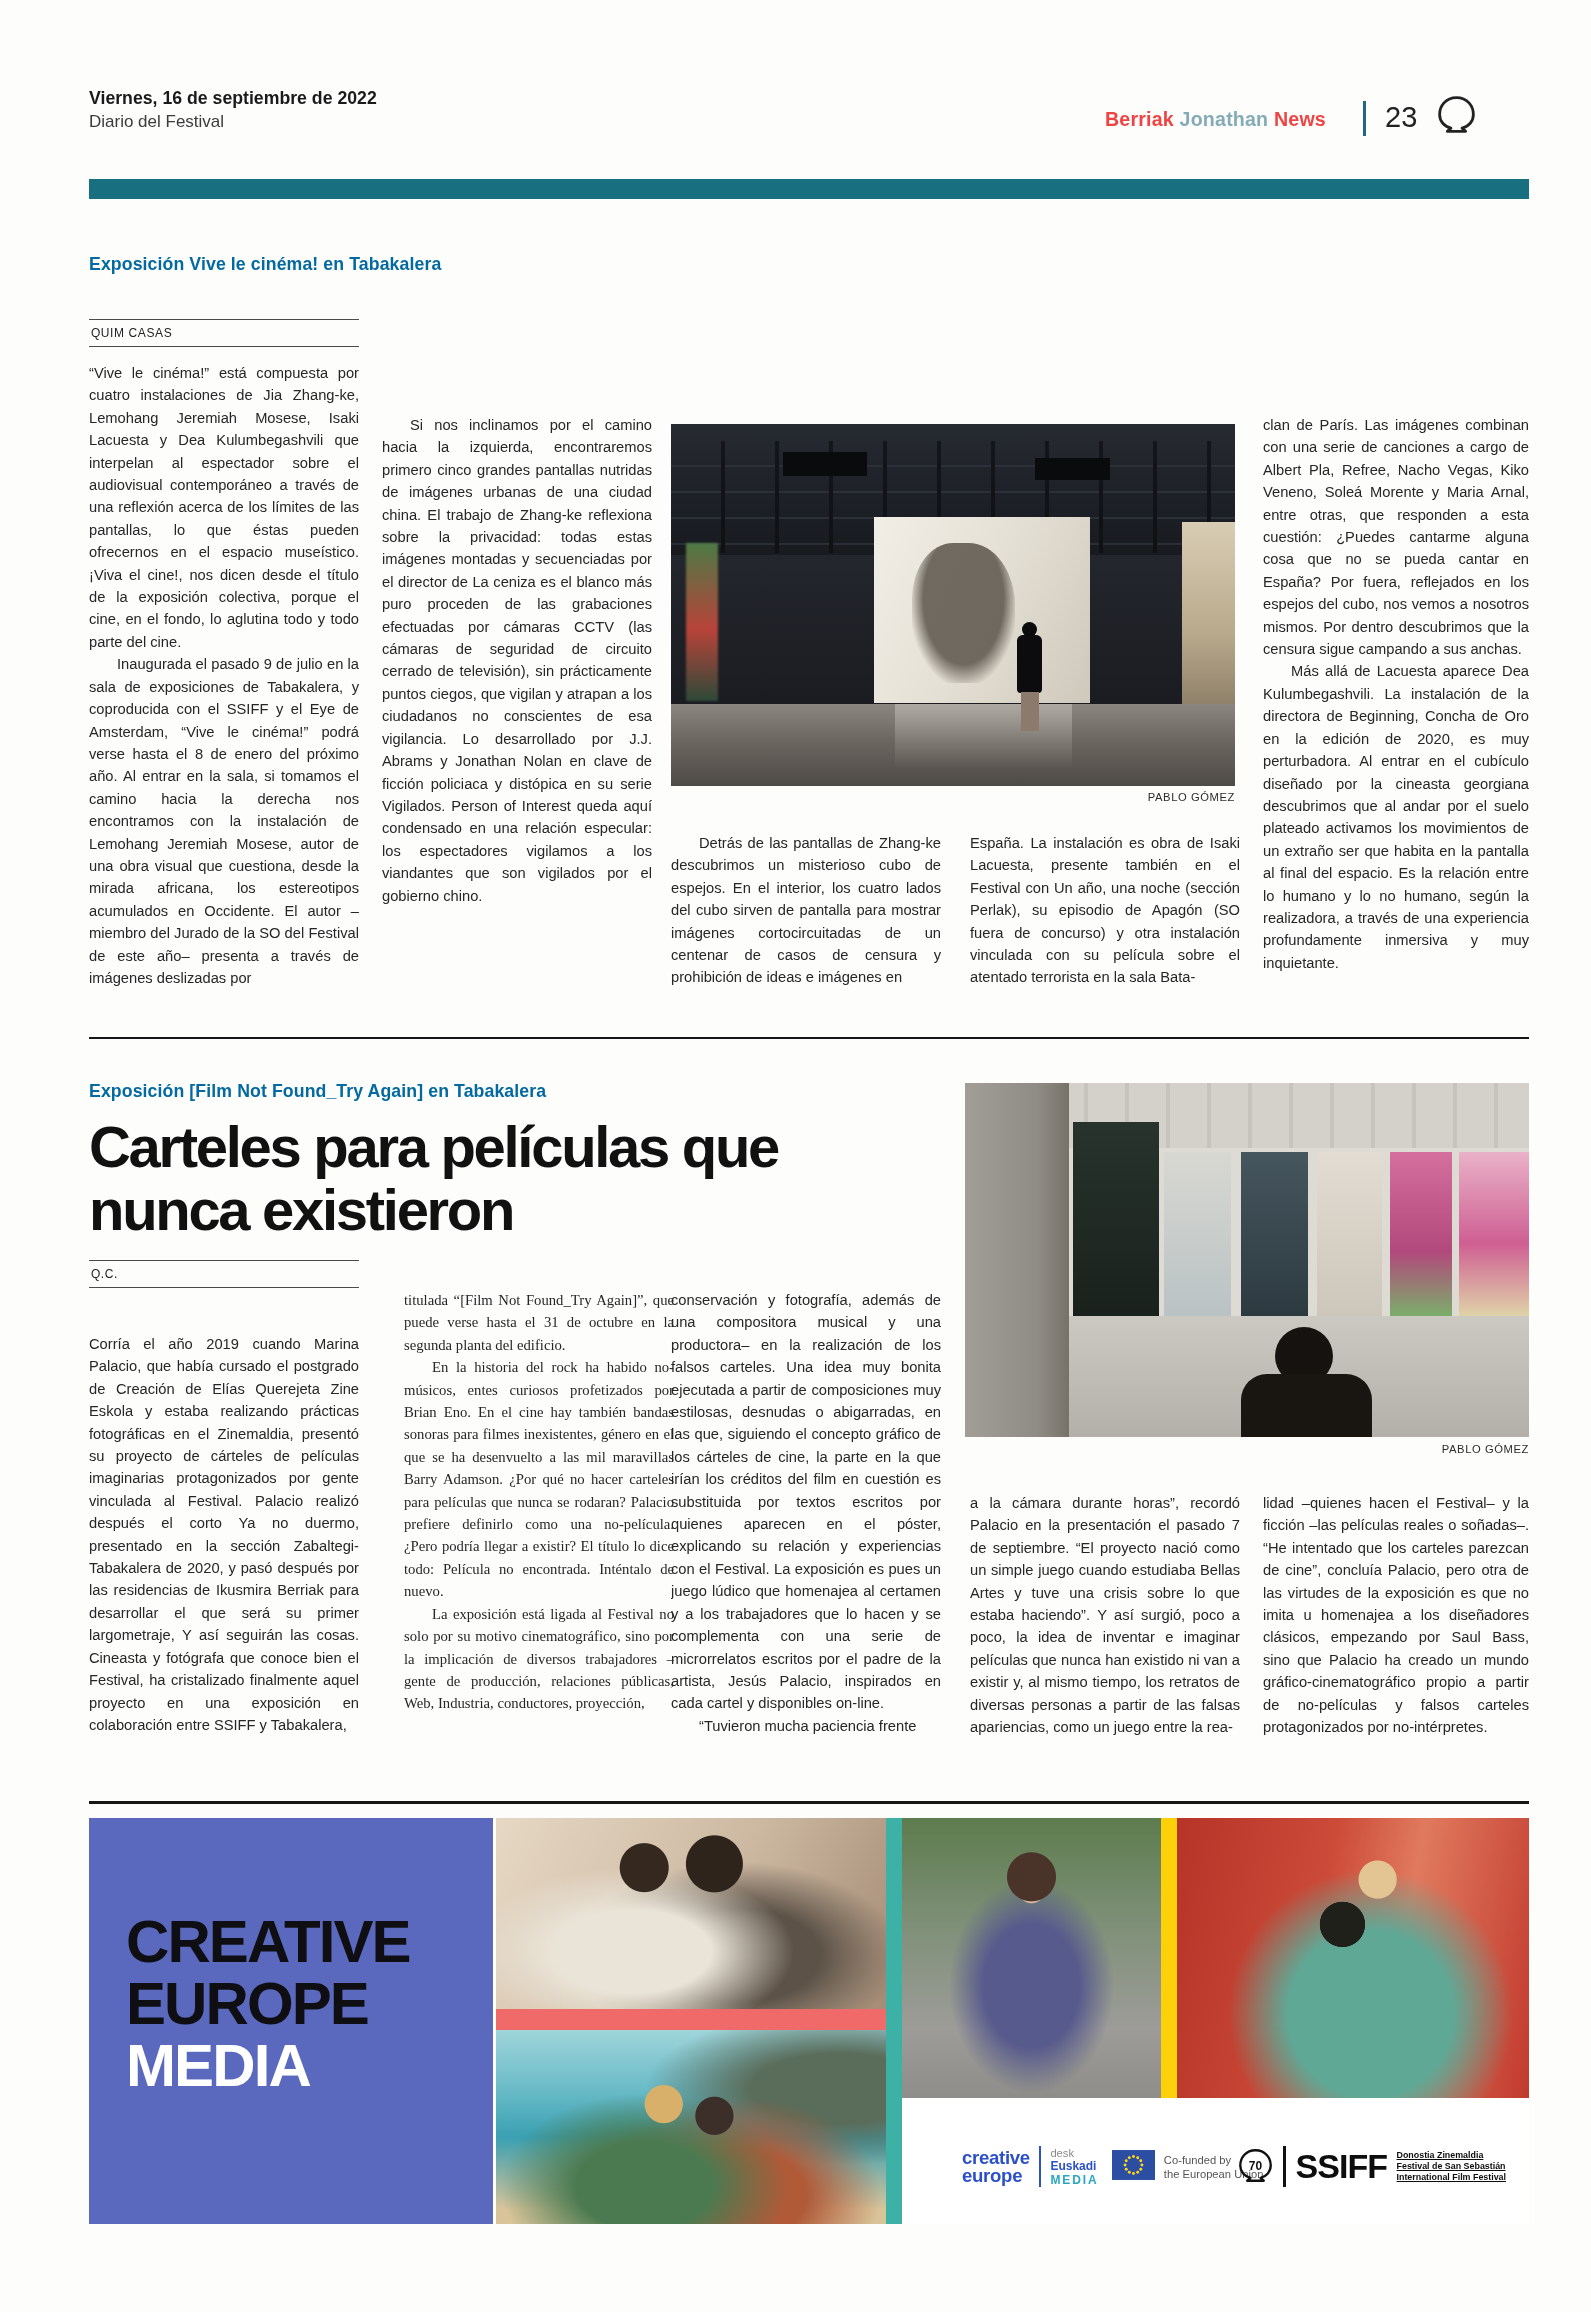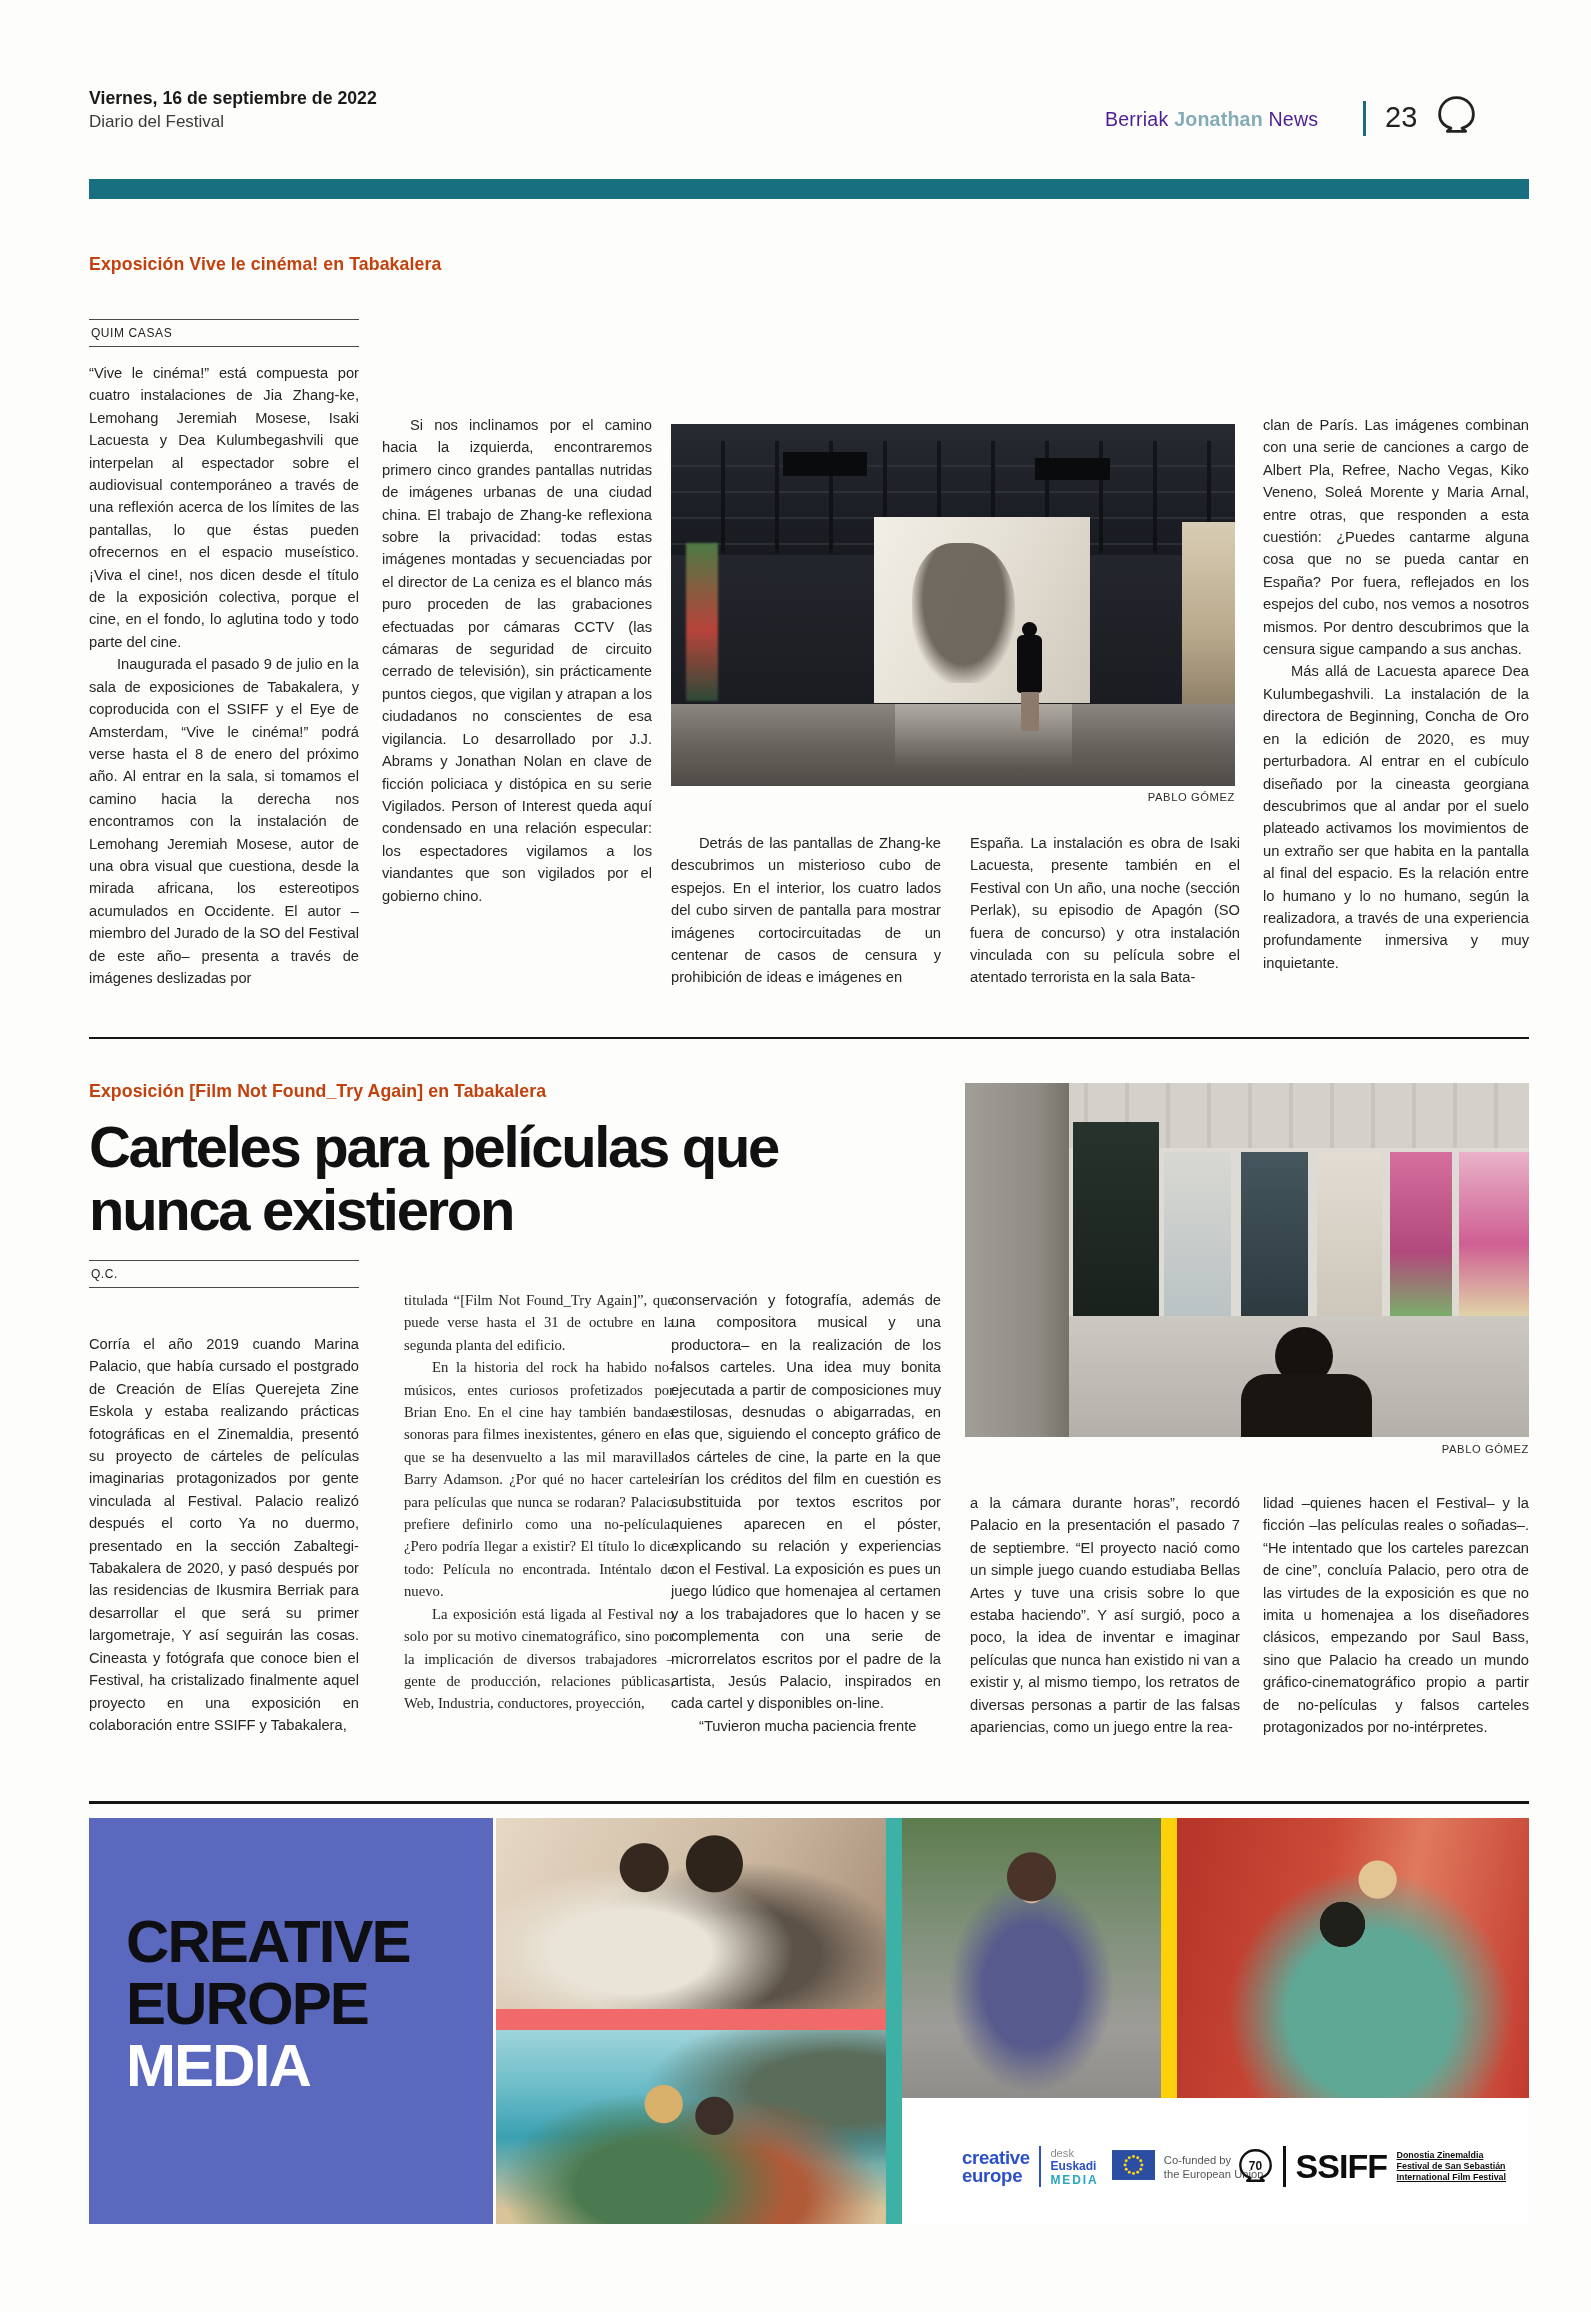--- a/index.html
+++ b/index.html
@@ -3,28 +3,28 @@
 <meta charset="utf-8">
 <style>
   html,body{margin:0;padding:0;background:#e8e8e6;}
   #page{position:relative;width:1591px;height:2313px;background:#fdfdfb;margin:0 auto;
         font-family:"Liberation Sans", sans-serif;color:#1e1e1e;overflow:hidden;}
   .abs{position:absolute;}
   
   .hdr-date{left:89px;top:88px;font-size:17.7px;font-weight:bold;color:#1a1a1a;}
   .hdr-pub{left:89px;top:112px;font-size:17px;color:#3c3c3c;}
   .hdr-section{left:1105px;top:108px;font-size:19.6px;letter-spacing:0.2px;}
-  .sec-dark{color:#4c1d95;font-weight:normal;}
+  .sec-dark{color:#ef4444;font-weight:bold;}
   .sec-light{color:#84abb6;font-weight:bold;}
   .hdr-div{left:1363px;top:101px;width:2.8px;height:35px;background:#1c6b7d;}
   .hdr-num{left:1385px;top:101px;font-size:29px;color:#222;}
   .hdr-shell{left:1436px;top:95px;}
   .tealbar{left:89px;top:179px;width:1440px;height:19.6px;background:#176f7f;}
   
-  .kicker{font-size:17.7px;font-weight:bold;color:#c2410c;letter-spacing:0.1px;}
+  .kicker{font-size:17.7px;font-weight:bold;color:#0369a1;letter-spacing:0.1px;}
   .headline{font-weight:bold;color:#111;letter-spacing:-2.3px;}
   .byline{width:268px;border-top:1.9px solid #4a4a4a;border-bottom:1.9px solid #4a4a4a;
           font-size:12px;letter-spacing:0.6px;color:#222;padding:5.6px 0 6.5px 1.9px;}
   .bodycol{font-size:14.7px;line-height:22.4px;text-align:justify;color:#262626;overflow:hidden;}
   .bodycol p{margin:0;}
   .bodycol p.ind{text-indent:28px;}
   .credit{font-size:11.2px;letter-spacing:0.6px;color:#2c2c2c;text-align:right;}
   .rule{background:#161616;}
   
   #photo1{left:671px;top:424px;width:564px;height:362px;background:#15171b;overflow:hidden;}

